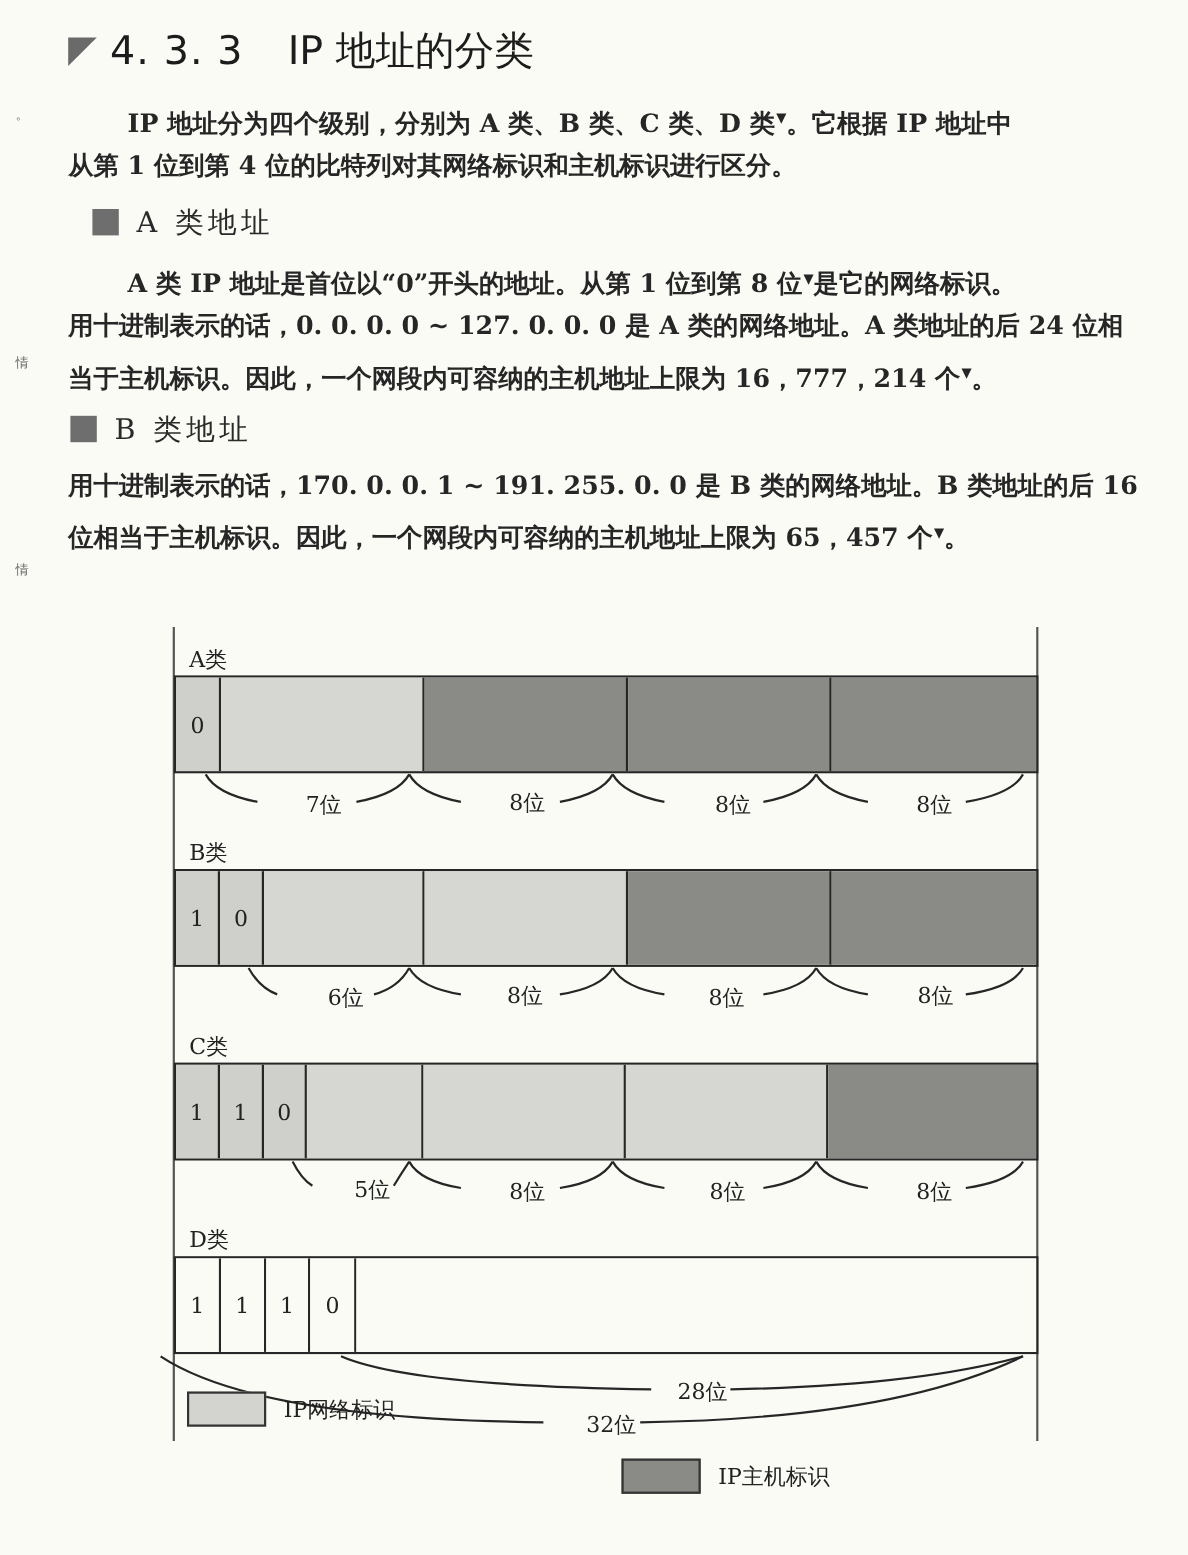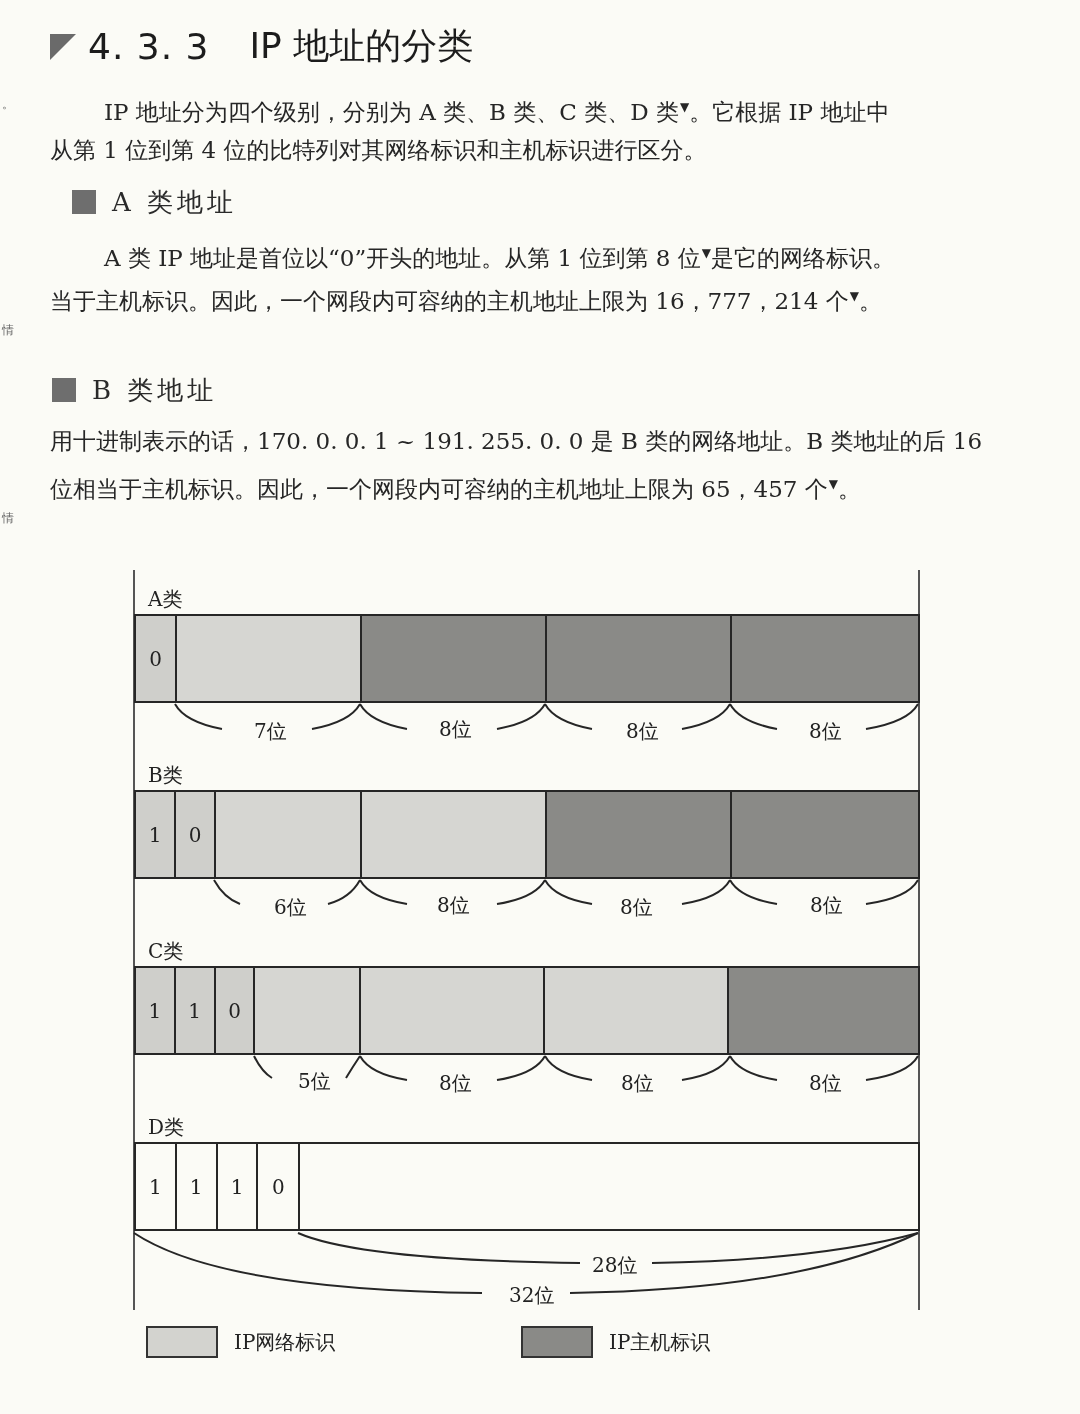--- a/index.html
+++ b/index.html
@@ -1,31 +1,31 @@
 <!DOCTYPE html>
 <html><head>
 <meta charset="utf-8">
 <style>
   html, body { margin:0; padding:0; }
   body {
     width:1080px; height:1414px; background:#fbfbf6; position:relative; overflow:hidden;
     font-family:"DejaVu Serif","Liberation Serif",serif; color:#222;
   }
-  .abs { position:absolute; }
+  .abs { position:absolute;margin-left:12px; }
   .title {
     left:50px; top:22px; height:48px; display:flex; align-items:center;
     font-family:"DejaVu Sans","Liberation Sans",sans-serif; font-size:36px; color:#1c1c1c;
   }
   .title .tri {
     width:0; height:0; border-top:26px solid #6a6a6a; border-right:26px solid transparent;
     margin-right:12px; margin-top:2px;
   }
   .title .num { margin-right:40px; letter-spacing:1px; }
   .para {
-    left:50px; width:965px; font-size:23px; line-height:43px; color:#262626;
+    left:50px; width:965px; font-size:23px; line-height:43px; color:#262626;font-weight:bold;
   }
   .para .line { white-space:nowrap; height:43px; }
   .para .indent { padding-left:54px; }
   .mark { font-size:12px; vertical-align:super; margin-left:1px; }
   .subhead {
     left:52px; height:32px; display:flex; align-items:center; font-size:26px; color:#2a2a2a;
     letter-spacing:4px;
   }
   .subhead .sq { width:24px; height:24px; background:#6e6e6e; margin-right:16px; }
   .margin-mark { left:2px; font-size:12px; color:#666; }
@@ -67,20 +67,21 @@
 
 <div class="abs subhead" style="top:186px;padding-left:20px;">
   <span class="sq"></span>
   <span>A 类地址</span>
 </div>
 
 <div class="abs para" style="top:232px;">
   <div class="line indent">
     <span>A 类 IP 地址是首位以“0”开头的地址。从第 1 位到第 8 位</span><span class="mark">▼</span><span>是它的网络标识。</span>
   </div>
+  <div class="line"><span>用十进制表示的话，0. 0. 0. 0 ~ 127. 0. 0. 0 是 A 类的网络地址。A 类地址的后 24 位相</span></div>
   <div class="line">
     <span>当于主机标识。因此，一个网段内可容纳的主机地址上限为 16，777，214 个</span><span class="mark">▼</span><span>。</span>
   </div>
 </div>
 
 <div class="abs subhead" style="top:374px;">
   <span class="sq"></span>
   <span>B 类地址</span>
 </div>
 
@@ -178,21 +179,21 @@
       <path d="M730 1056 Q740 1074 777 1080"></path>
         <path d="M918 1056 Q908 1074 866 1080"></path>
 
       <path d="M298 1233 Q360 1260 580 1263"></path>
         <path d="M918 1233 Q820 1260 652 1263"></path>
       <path d="M134 1233 Q220 1290 482 1293"></path>
         <path d="M918 1233 Q800 1290 570 1293"></path>
     </g>
   </svg>
 
-  <div class="abs" style="left:146px; top:1326px; display:flex; align-items:center;">
+  <div class="abs" style="left:146px; top:1265px; display:flex; align-items:center;">
     <div class="legend-box" style="background:#d3d3cf;"></div>
     <span class="legend-text" style="margin-left:16px;">IP网络标识</span>
   </div>
-  <div class="abs" style="left:521px; top:1326px; display:flex; align-items:center;">
+  <div class="abs" style="left:541px; top:1326px; display:flex; align-items:center;">
     <div class="legend-box" style="background:#8a8a87;"></div>
     <span class="legend-text" style="margin-left:16px;">IP主机标识</span>
   </div>
 </div>
 
 </body></html>

